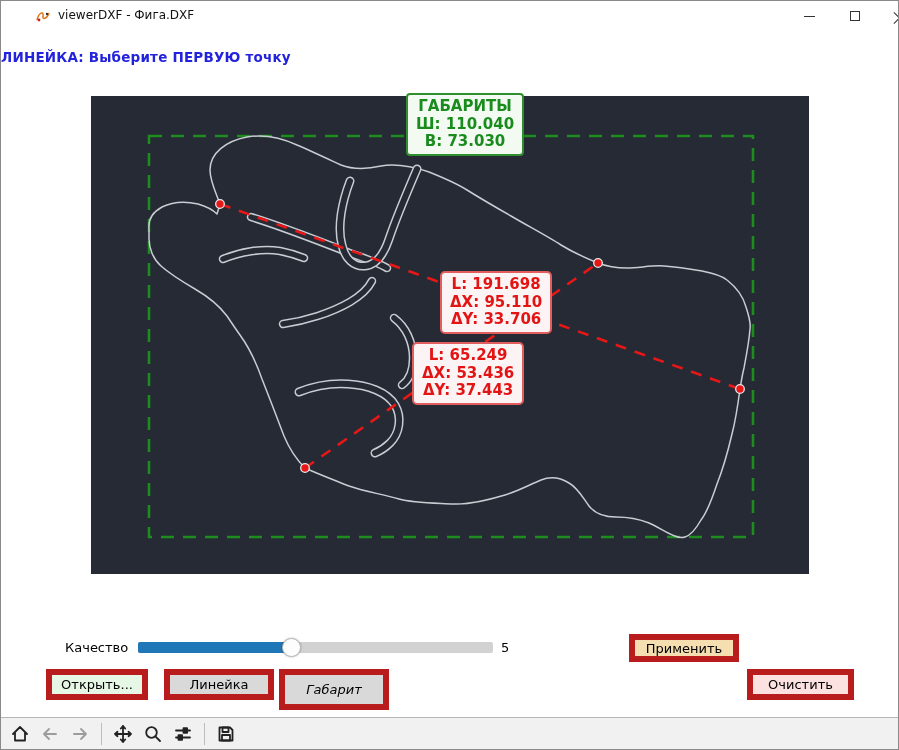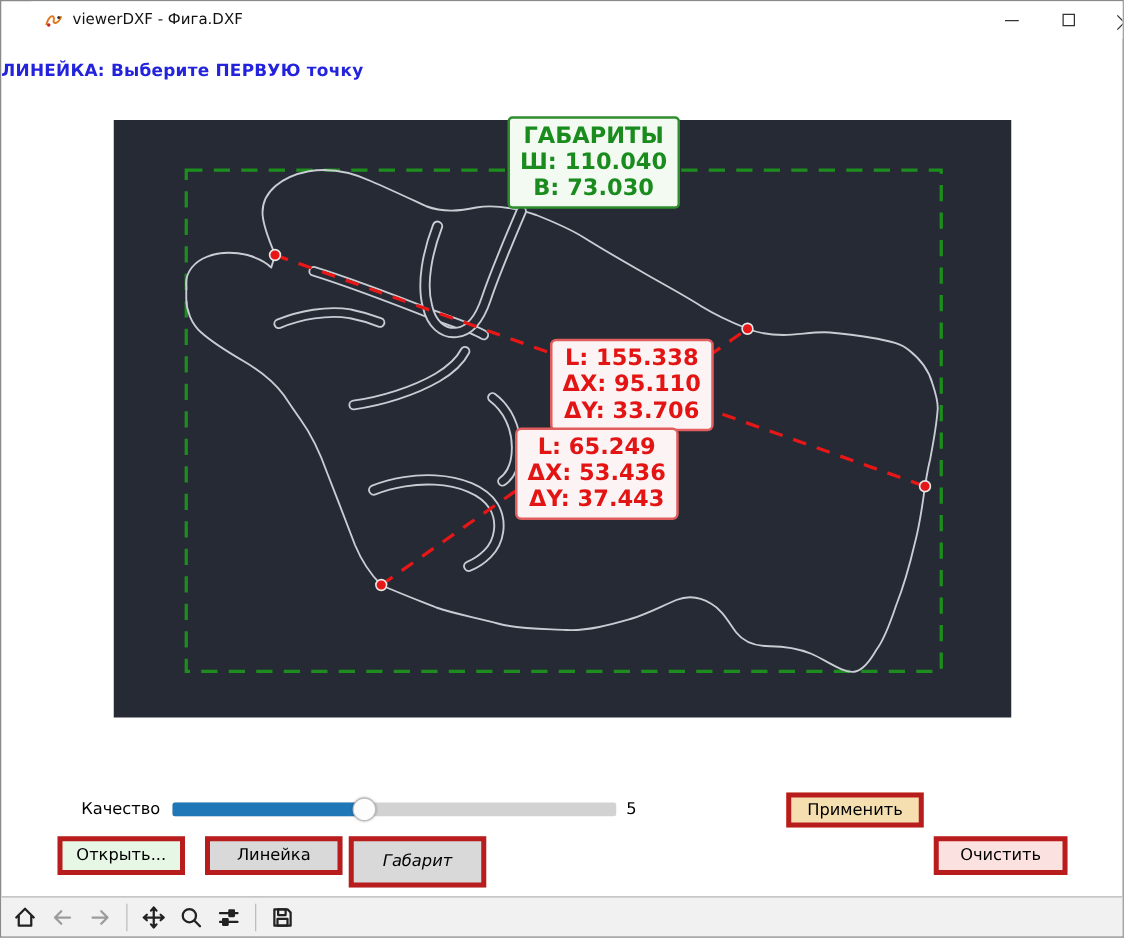--- a/index.html
+++ b/index.html
@@ -18,35 +18,35 @@
   .glyph-max { width:10px; height:10px; border:1px solid #333; }
   .glyph-close { position:relative; width:12px; height:12px; }
   .glyph-close::before,.glyph-close::after { content:""; position:absolute; left:5.5px; top:0; width:1px; height:16px; background:#333; }
   .glyph-close::before { transform:rotate(45deg); } .glyph-close::after { transform:rotate(-45deg); }
   
   #status-line { position:absolute; left:0; top:48px; width:100%; text-align:left;
     color:#2323dd; font-size:13.5px; font-weight:600; letter-spacing:.2px; }
   
   #canvas { position:absolute; left:90px; top:95px; width:718px; height:478px; background:#252a34; }
   #canvas svg { position:absolute; left:0; top:0; }
-  .overlay-label { position:absolute; text-align:center; font-weight:bold; font-size:18px;
+  .overlay-label { position:absolute; text-align:center; font-weight:bold; font-size:15px;
     line-height:1.18; padding:3px 8px; border-radius:5px; white-space:nowrap; }
   #gabarit-label { left:315px; top:-3px; background:#f2faf2; border:2px solid #2f8f2f; color:#1a8c1e; border-radius:4px; }
   .ruler-label { background:#fcf4f4; border:2px solid #e25d5d; color:#e31414; }
   #ruler-label-1 { left:349px; top:175px; }
   #ruler-label-2 { left:321px; top:246px; }
   
   #quality-label { position:absolute; left:64px; top:639px; font-size:13px; color:#000; }
   #quality-track { position:absolute; left:137px; top:641px; width:355px; height:11px; background:#d2d2d2; border-radius:2px; }
   #quality-fill { position:absolute; left:0; top:0; width:153px; height:11px; background:#2077b8; border-radius:2px 0 0 2px; }
   #quality-thumb { position:absolute; left:144px; top:-4px; width:19px; height:19px; border-radius:50%;
     background:#fdfdfd; border:1px solid #bcbcbc; box-shadow:0 0 2px rgba(0,0,0,.35); }
   #quality-value { position:absolute; left:500px; top:639px; font-size:13px; color:#000; }
   
-  .btn { position:absolute; border:4px solid #b91c1c; font-size:13px; color:#000;
+  .btn { position:absolute; border:6px solid #b91c1c; font-size:13px; color:#000;
     display:flex; align-items:center; justify-content:center; font-family:inherit; }
   #btn-open    { left:45px;  top:668px; width:102px; height:31px; background:#e6f7e6; }
   #btn-ruler   { left:163px; top:668px; width:110px; height:31px; background:#d9d9d9; }
   #btn-gabarit { left:278px; top:668px; width:110px; height:41px; background:#d9d9d9;font-style:italic; }
   #btn-apply   { left:628px; top:633px; width:110px; height:28px; background:#f5dfb0; }
   #btn-clear   { left:746px; top:668px; width:107px; height:31px; background:#fce1e1;text-align:center; }
   
   #nav-toolbar { position:absolute; left:0; top:716px; width:100%; height:33px; background:#f1f1f1;
     border-top:1px solid #b6b6b6; display:flex; align-items:center; padding-left:6px; gap:4px; }
   .tool { width:26px; height:26px; display:flex; align-items:center; justify-content:center; }
@@ -110,21 +110,21 @@
       <circle r="4.3" fill="#e81717" stroke="#e8e8e8" stroke-width="1.3" cx="649" cy="293"></circle>
     </svg>
 
     <div class="overlay-label" id="gabarit-label">
       <div>ГАБАРИТЫ</div>
       <div>Ш: 110.040</div>
       <div>В: 73.030</div>
     </div>
 
     <div class="overlay-label ruler-label" id="ruler-label-1">
-      <div>L: 155.338</div>
+      <div>L: 191.698</div>
       <div>ΔX: 95.110</div>
       <div>ΔY: 33.706</div>
     </div>
     <div class="overlay-label ruler-label" id="ruler-label-2">
       <div>L: 65.249</div>
       <div>ΔX: 53.436</div>
       <div>ΔY: 37.443</div>
     </div>
   </div>
 

